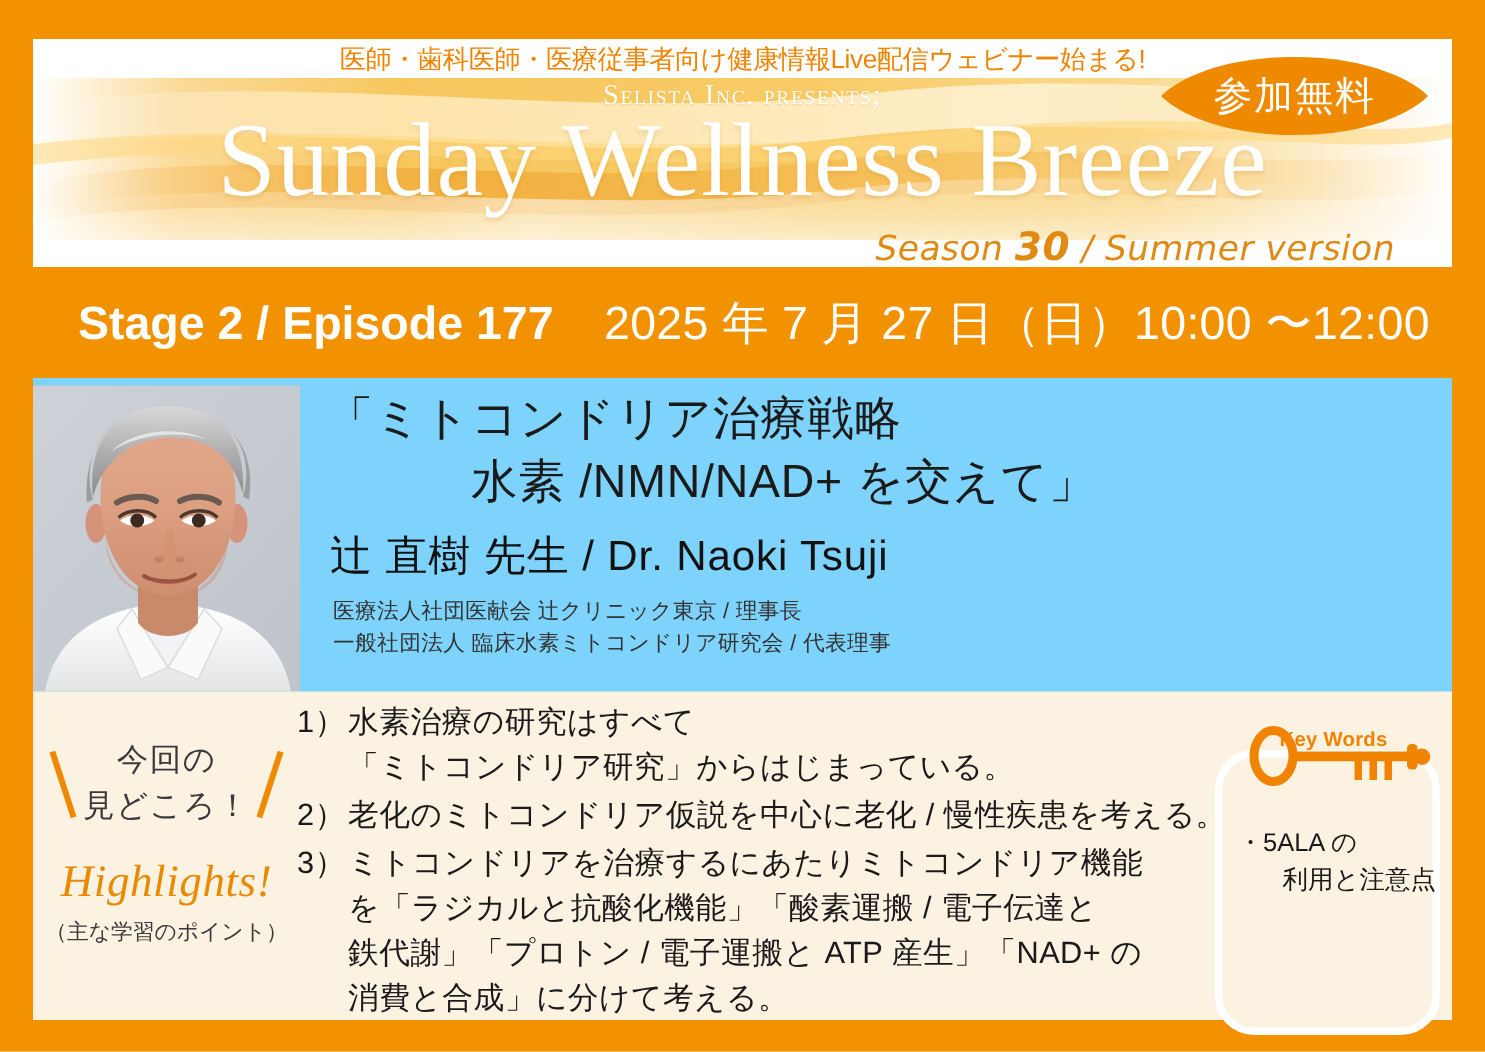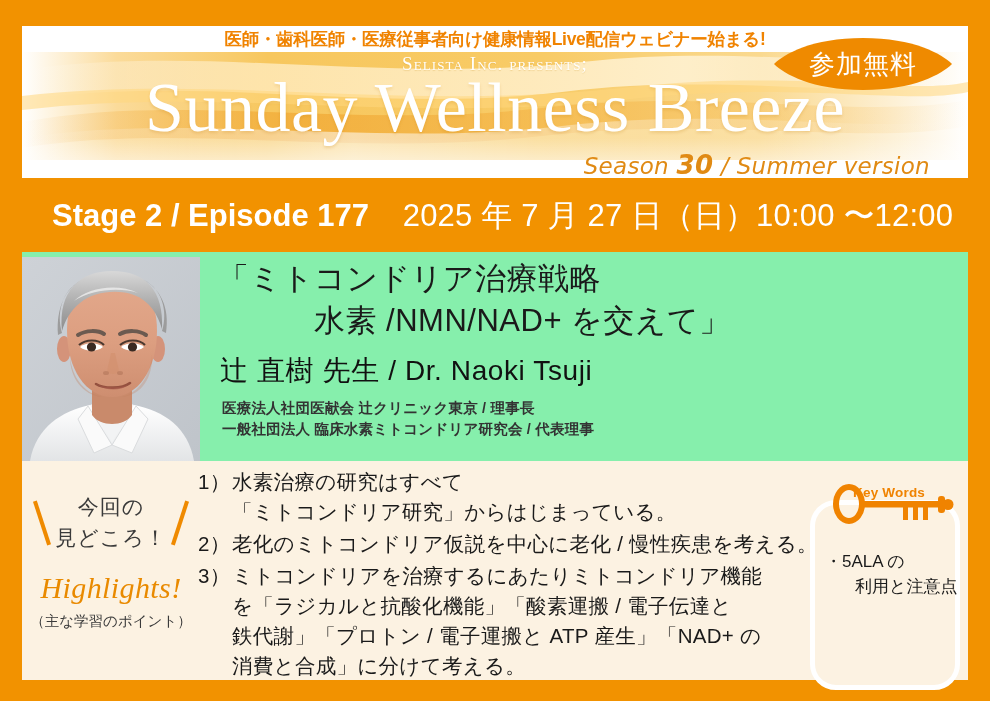--- a/index.html
+++ b/index.html
@@ -37,21 +37,21 @@
 
   #tagline {
     position: absolute;
     left: 0; right: 0; top: 0px;
     height: 26px;
     line-height: 26px;
     text-align: center;
     color: #F08300;
     font-size: 17.5px;
     font-family: "Liberation Sans", "DejaVu Sans", sans-serif;
-    font-weight: 700;
+    font-weight: 400;
     letter-spacing: -0.3px;
     background: #ffffff;
     z-index: 6;
   }
 
   #presents {
     position: absolute;
     left: 0; right: 0; top: 27px;
     text-align: center;
     color: #ffffff;
@@ -133,21 +133,21 @@
     font-family: "Liberation Sans", "DejaVu Sans", sans-serif;
   }
   #date-line .stage { font-weight: bold; letter-spacing: 0px; text-align: center; }
   #date-line .gap { display: inline-block; width: 16px; }
 
   
   #content-white {
     position: absolute;
     left: 22px; top: 252px;
     width: 946px; height: 259px;
-    background: #86efac;
+    background: #7dd3fc;
   }
 
   #photo {
     position: absolute;
     left: 0px; top: 5px;
     width: 178px; height: 204px;
     overflow: hidden;
     background: #C9CDD2;
   }
   #photo svg { display: block; }
@@ -175,21 +175,21 @@
 
   #affiliations {
     position: absolute;
     left: 200px; top: 146px;
     color: #333333;
     font-size: 14.5px;
     line-height: 21px;
     letter-spacing: 0.2px;
     font-family: "Liberation Sans", "DejaVu Sans", sans-serif;
   }
-  #affiliations div { white-space: nowrap; font-weight: bold; }
+  #affiliations div { white-space: nowrap; }
 
   
   #cream {
     position: absolute;
     left: 22px; top: 461px;
     width: 946px; height: 219px;
     background: #FCF2E2;
   }
 
   

